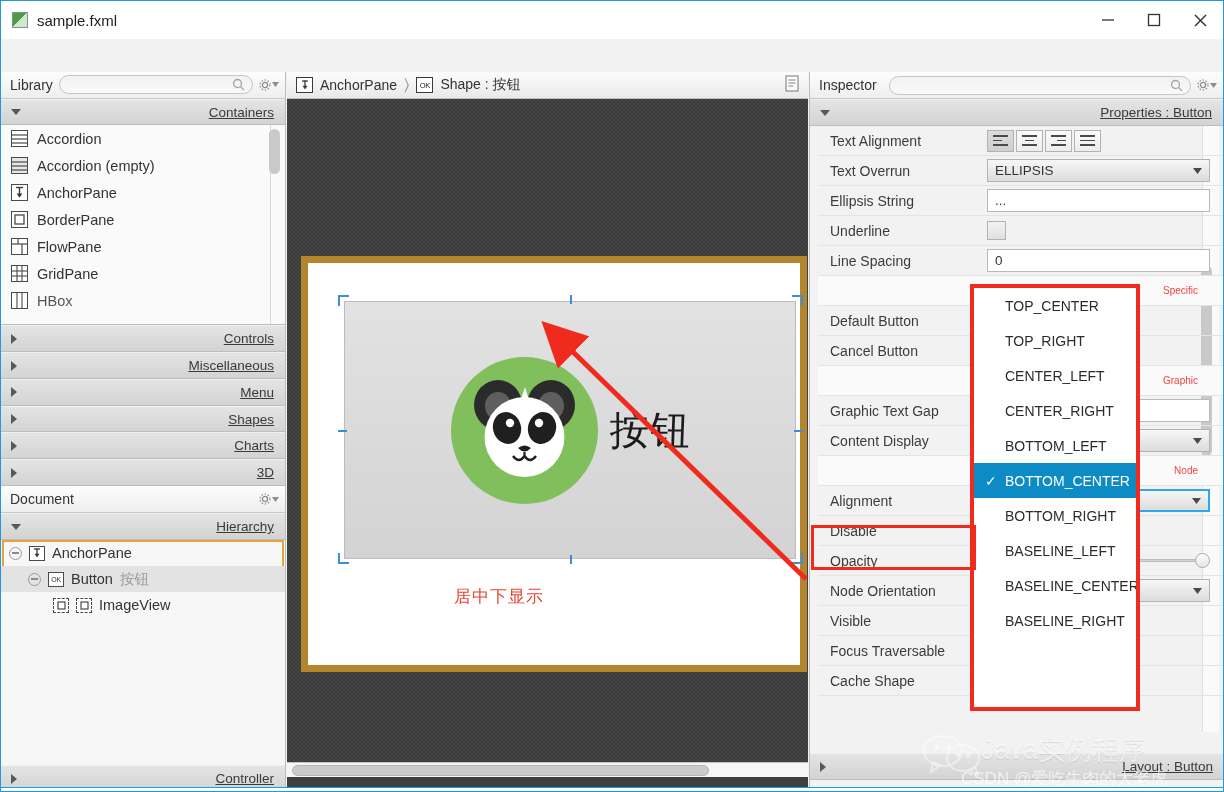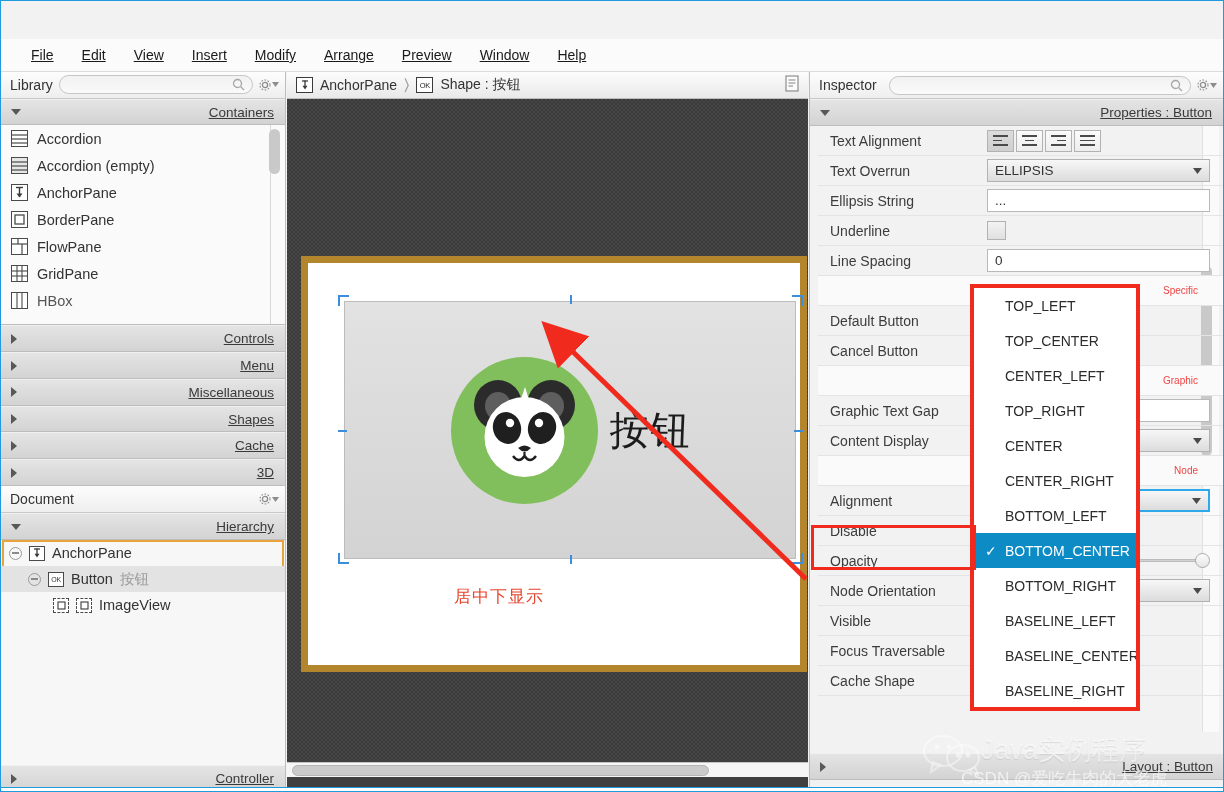--- a/index.html
+++ b/index.html
@@ -287,32 +287,43 @@
   .bottom-line {
     position: absolute; left: 0; bottom: 0; width: 1222px; height: 4px;
     background: #ffffff; border-top: 1px solid #1e9bdc;
   }
 </style>
 </head>
 <body>
 
 <div id="app">
 
-
-  <div class="menubar">
-    <div class="menu-item"><u>File</u></div>
-    <div class="menu-item"><u>Edit</u></div>
-    <div class="menu-item"><u>View</u></div>
-    <div class="menu-item"><u>Insert</u></div>
-    <div class="menu-item"><u>Modify</u></div>
-    <div class="menu-item"><u>Arrange</u></div>
-    <div class="menu-item"><u>Preview</u></div>
-    <div class="menu-item"><u>Window</u></div>
-    <div class="menu-item"><u>Help</u></div>
+  <div class="titlebar">
+    <div class="title-icon"></div>
+    <div class="title-text">sample.fxml</div>
+    <div class="win-btns">
+      <div class="win-btn">
+        <svg width="14" height="12">
+            <line x1="1" y1="6" x2="13" y2="6" stroke="#333" stroke-width="1.3"></line>
+          </svg>
+      </div>
+      <div class="win-btn">
+        <svg width="14" height="14">
+            <rect x="1.5" y="1.5" width="11" height="11" fill="none" stroke="#333" stroke-width="1.3"></rect>
+          </svg>
+      </div>
+      <div class="win-btn">
+        <svg width="15" height="15">
+            <line x1="2" y1="2" x2="13" y2="13" stroke="#333" stroke-width="1.4"></line>
+            <line x1="13" y1="2" x2="2" y2="13" stroke="#333" stroke-width="1.4"></line>
+          </svg>
+      </div>
+    </div>
   </div>
+
 
   <div id="library">
     <div class="panel-title">
       <span>Library</span>
       <div class="search-box">
         <svg width="13" height="13">
             <circle cx="5.5" cy="5.5" r="4" fill="none" stroke="#666" stroke-width="1.3"></circle>
             <line x1="8.5" y1="8.5" x2="12" y2="12" stroke="#666" stroke-width="1.3"></line>
           </svg>
       </div>
@@ -405,33 +416,33 @@
         <span>HBox</span>
       </div>
     </div>
 
     <div class="section-bar">
       <div class="tri tri-right"></div>
       <span>Controls</span>
     </div>
     <div class="section-bar">
       <div class="tri tri-right"></div>
+      <span>Miscellaneous</span>
+    </div>
+    <div class="section-bar">
+      <div class="tri tri-right"></div>
       <span>Menu</span>
-    </div>
-    <div class="section-bar">
-      <div class="tri tri-right"></div>
-      <span>Miscellaneous</span>
     </div>
     <div class="section-bar">
       <div class="tri tri-right"></div>
       <span>Shapes</span>
     </div>
     <div class="section-bar">
       <div class="tri tri-right"></div>
-      <span>Cache</span>
+      <span>Charts</span>
     </div>
     <div class="section-bar">
       <div class="tri tri-right"></div>
       <span>3D</span>
     </div>
   </div>
 
   <div id="document">
     <div class="panel-title">
       <span>Document</span>
@@ -800,33 +811,27 @@
         <span>Layout : Button</span>
       </div>
     </div>
   </div>
 
   <div class="red-box-align"></div>
 
   <div id="dropdown">
     <div class="dd-list">
       <div class="dd-item">
-          <span>TOP_LEFT</span>
+          <span>TOP_CENTER</span>
         </div>
       <div class="dd-item">
-          <span>TOP_CENTER</span>
+          <span>TOP_RIGHT</span>
         </div>
       <div class="dd-item">
           <span>CENTER_LEFT</span>
-        </div>
-      <div class="dd-item">
-          <span>TOP_RIGHT</span>
-        </div>
-      <div class="dd-item">
-          <span>CENTER</span>
         </div>
       <div class="dd-item">
           <span>CENTER_RIGHT</span>
         </div>
       <div class="dd-item">
           <span>BOTTOM_LEFT</span>
         </div>
       <div class="dd-item sel">
         <span class="dd-check">✓</span>
         <span>BOTTOM_CENTER</span>

